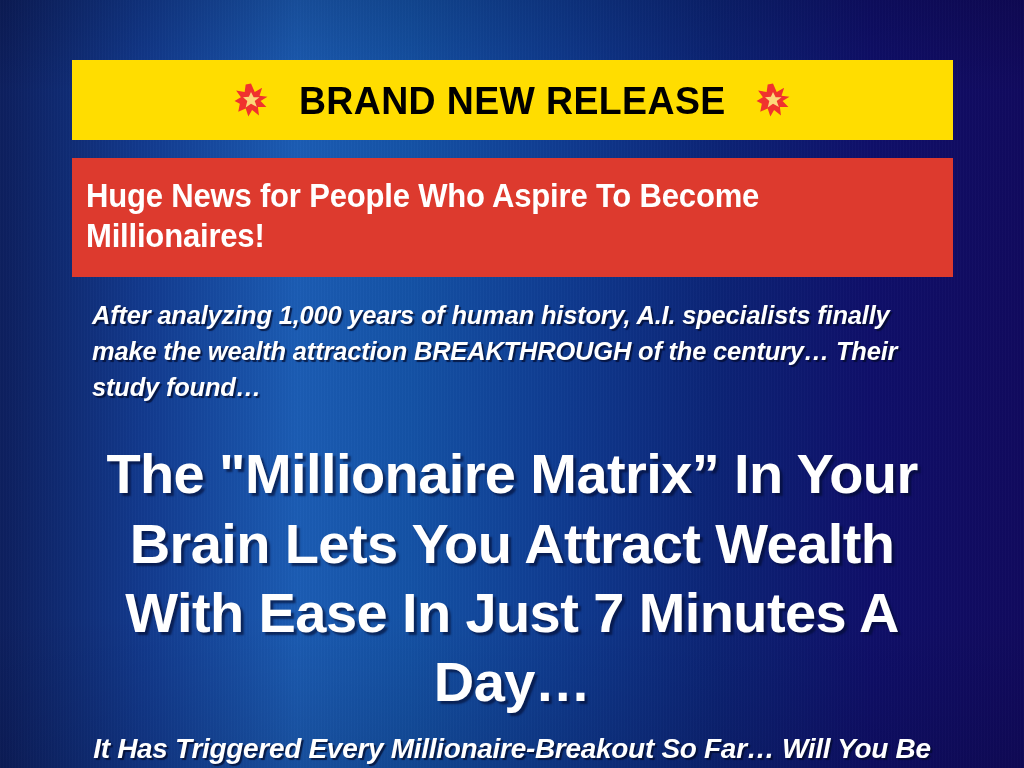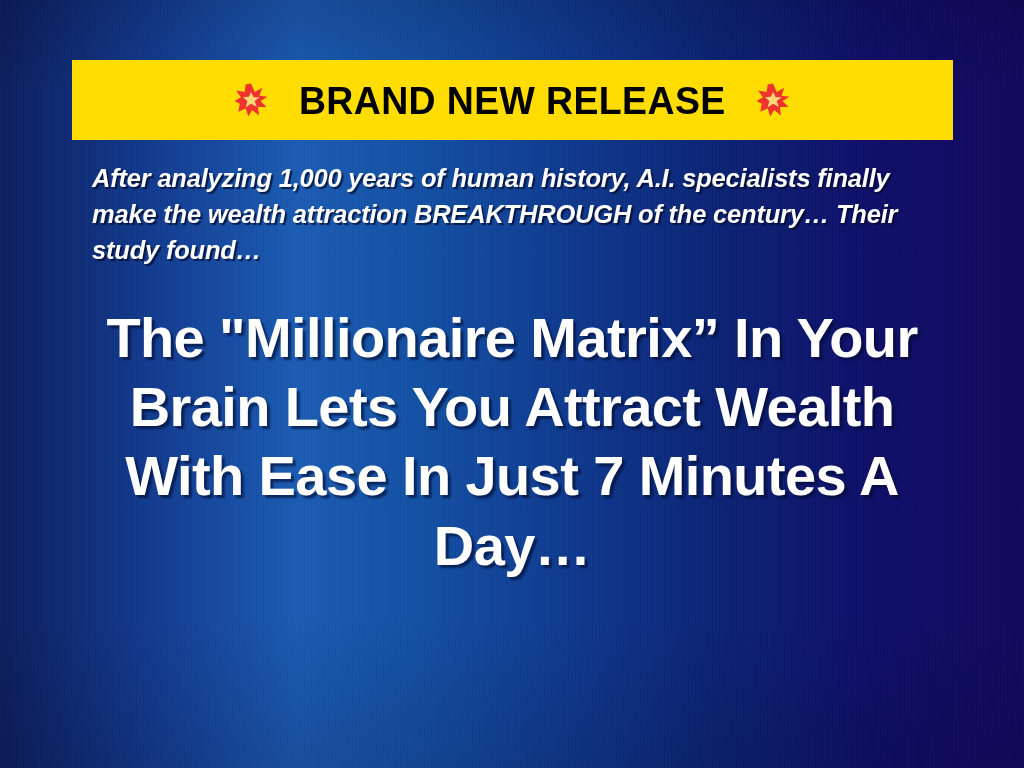--- a/index.html
+++ b/index.html
@@ -167,20 +167,24 @@
         <polygon points="32,1 39,17 53,9 48,24 63,26 50,34 61,45 45,45 47,61 34,51 27,63 22,48 8,54 11,39 1,34 13,27 4,14 20,17 22,3" fill="#F0322E"></polygon>
         <polygon points="32,17 37,27 48,27 39,34 43,45 32,39 22,46 25,34 17,27 28,26" fill="#FCD77A"></polygon>
       </svg>
       <span class="bar-text">BRAND NEW RELEASE</span>
       <svg class="boom" viewBox="0 0 64 64" aria-hidden="true">
         <polygon points="32,1 39,17 53,9 48,24 63,26 50,34 61,45 45,45 47,61 34,51 27,63 22,48 8,54 11,39 1,34 13,27 4,14 20,17 22,3" fill="#F0322E"></polygon>
         <polygon points="32,17 37,27 48,27 39,34 43,45 32,39 22,46 25,34 17,27 28,26" fill="#FCD77A"></polygon>
       </svg>
     </div>
 
+    <div class="red-bar">
+      <div class="news-text">Huge News for People Who Aspire To Become Millionaires!</div>
+    </div>
 
     <p class="lead">After analyzing 1,000 years of human history, A.I. specialists finally make the wealth attraction BREAKTHROUGH of the century… Their study found…</p>
 
     <h1 class="headline">The "Millionaire Matrix” In Your Brain Lets You Attract Wealth With Ease In Just 7 Minutes A Day…</h1>
 
+    <p class="subline">It Has Triggered Every Millionaire-Breakout So Far… Will You Be</p>
 
   </div>
 </div>
 
 </body></html>

